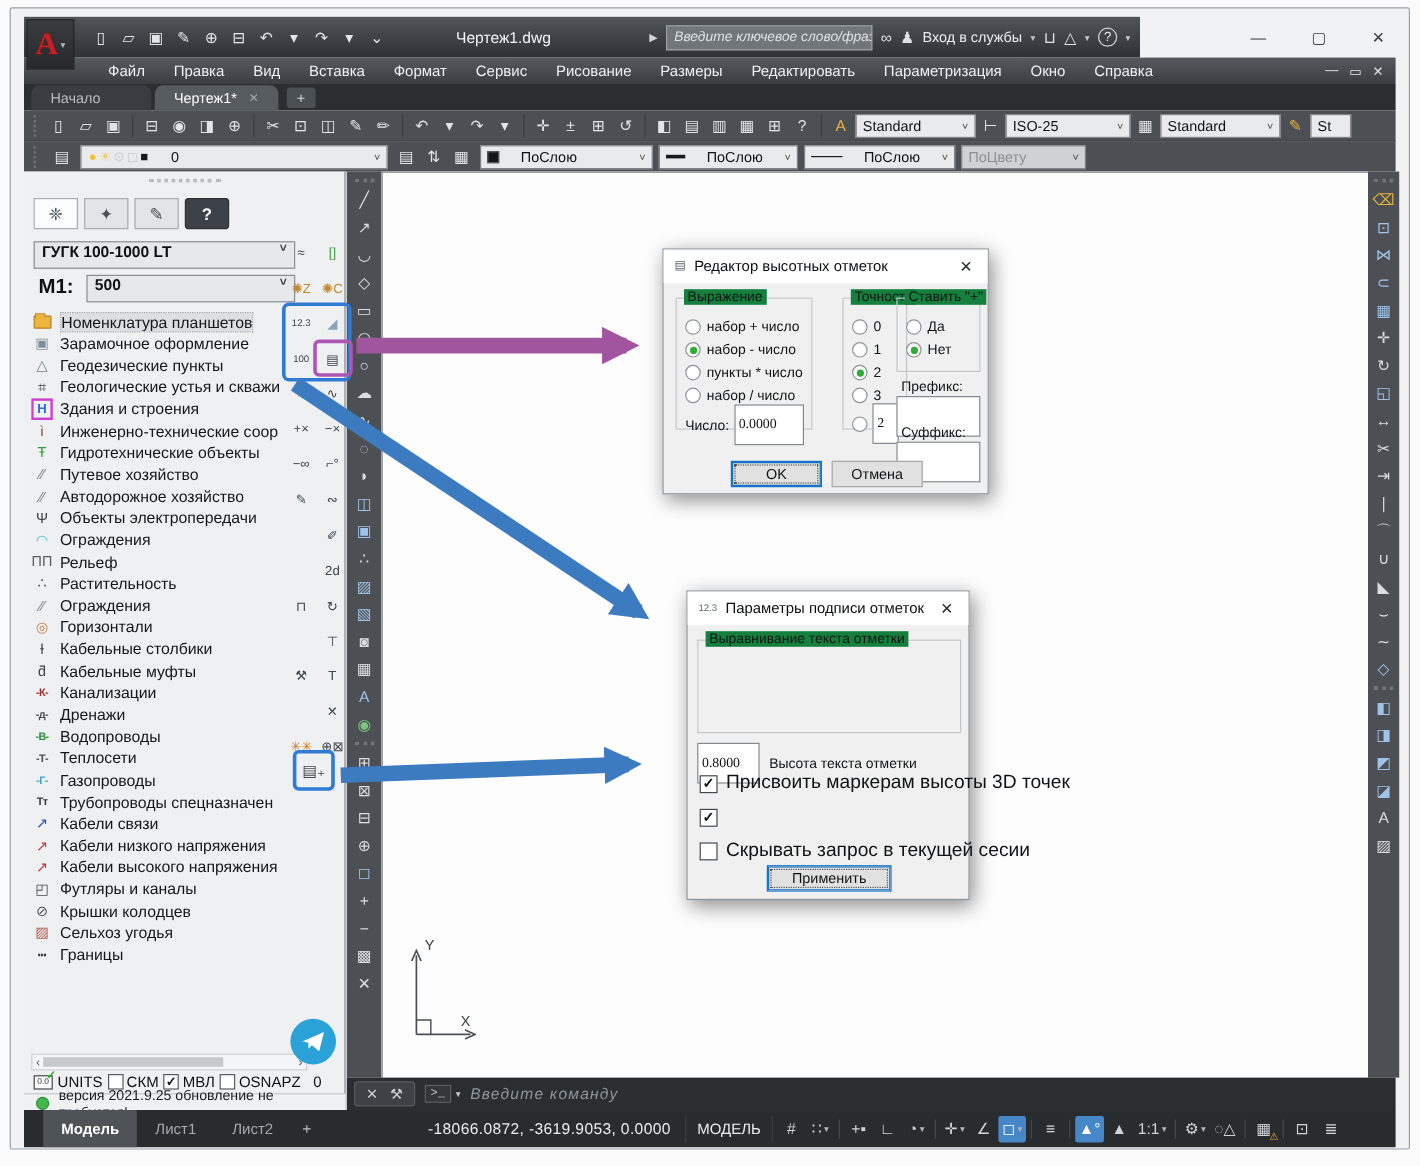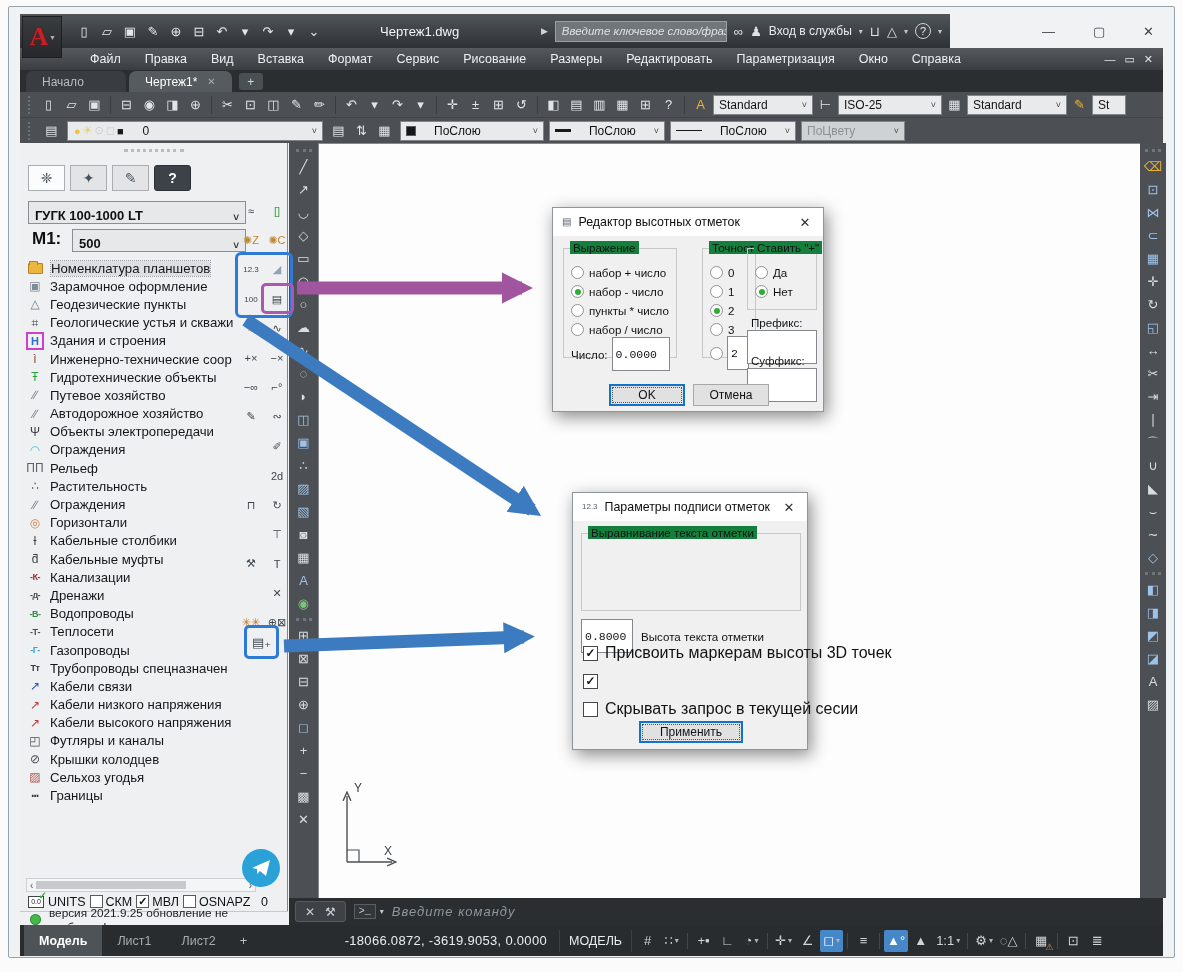--- a/index.html
+++ b/index.html
@@ -47,21 +47,21 @@
   .lsic{font-size:11px;margin:0 1px}
   #layer-combo{width:256px}
   .grip{width:4px;height:18px;border-left:2px dotted #6d7276;margin-right:4px}
   
   #sidebar{position:absolute;left:20px;top:143px;width:268px;height:782px;background:#eef0f1;border-right:1px solid #83878b}
   #side-grip{position:absolute;left:50%;top:6px;width:60px;height:4px;margin-left:-30px;border-top:3px dotted #b9bdc0}
   #side-tabs{position:absolute;left:8px;top:22px;display:flex;gap:5px}
   .stab{width:37px;height:26px;background:#e2e4e6;border:1px solid #a9adb1;display:flex;align-items:center;justify-content:center;font-size:14px;color:#47525b}
   .stab.active{background:#fbfcfd}
   .stab.dark{background:#3c4247;color:#fff;border-color:#2b3034;border-radius:3px;font-weight:bold}
-  .pcombo{position:absolute;background:#e7e8ea;border:1px solid #8b8f93;display:flex;align-items:flex-end;padding:0 6px;font-size:13px;color:#0e1012;font-weight:bold}
+  .pcombo{position:absolute;background:#e7e8ea;border:1px solid #8b8f93;display:flex;align-items:flex-start;padding:0 6px;font-size:13px;color:#0e1012;font-weight:bold}
   .pcombo .car{margin-left:auto;font-size:10px;color:#333}
   #side-list{position:absolute;left:6px;top:116px;width:230px;height:546px;overflow:hidden}
   .sitem{display:flex;align-items:center;gap:6px;height:18.2px;font-size:13.2px;color:#14181b;white-space:nowrap}
   .slabel{overflow:hidden}
   .sitem.sel .slabel{background:#dddfe2;outline:1px dotted #9aa0a4}
   .sic{width:18px;min-width:18px;text-align:center;font-size:12px;line-height:14px}
   .sic.txtic{font-size:9px;font-weight:bold;letter-spacing:-0.5px}
   .sic.boxed{outline:2px solid #cf3fcf;font-weight:bold;font-size:11px;width:14px;min-width:14px;margin:0 2px}
   .sic.ic-folder{position:relative;width:15px;min-width:15px;height:11px;background:#ecb53e;border:1px solid #b9821e;border-radius:1px;margin:0 2px}
   .sic.ic-folder::before{content:"";position:absolute;left:0;top:-3px;width:7px;height:3px;background:#ecb53e;border:1px solid #b9821e;border-bottom:none;border-radius:1px 1px 0 0}
@@ -86,21 +86,21 @@
   #draw-icons,#zoom-icons,#modify-icons,#order-icons{display:flex;flex-direction:column;align-items:center}
   
   #canvas{position:absolute;left:318px;top:143px;width:822px;height:755px;background:#fdfdfe;border-top:1px solid #86898d;border-left:1px solid #86898d}
   
   #cmdline{position:absolute;left:289px;top:898px;width:874px;height:27px;background:#2b2e31;display:flex;align-items:center;gap:8px;padding-left:6px}
   #cmd-tools{display:flex;gap:10px;background:#3e4246;border:1px solid #575b60;border-radius:3px;height:21px;align-items:center;padding:0 9px;color:#ccd1d5;font-size:12px}
   #cmd-prompt{display:flex;align-items:center;gap:4px}
   #cmd-prompt .pbox{border:1px solid #5a5e63;color:#c4c9cd;font-size:10px;padding:1px 4px;background:#33373a;font-family:"Liberation Mono",monospace}
   #cmd-placeholder{color:#8e969d;font-size:13px;font-style:italic;letter-spacing:1px}
   
-  #statusbar{position:absolute;left:20px;top:925px;width:1143px;height:31px;background:#292c2f;display:flex;align-items:center;padding:0 4px}
+  #statusbar{position:absolute;left:20px;top:925px;width:1143px;height:31px;background:#292c2f;display:flex;align-items:center;padding:0 16px}
   #layout-tabs{display:flex;height:100%;align-items:stretch}
   .ltab{padding:0 15px;display:flex;align-items:center;font-size:12.5px;color:#a4abb1}
   .ltab.active{background:#4e5358;color:#fff;font-weight:bold}
   .ltadd{width:26px;display:flex;align-items:center;justify-content:center;color:#b9bfc4;font-size:13px}
   #coords{margin-left:88px;font-size:13px;color:#e9edf0;letter-spacing:.3px;white-space:nowrap}
   #model-btn{margin-left:12px;font-size:12.5px;color:#e9edf0;padding:0 9px;height:22px;border-left:1px solid #3c4043;border-right:1px solid #3c4043;display:flex;align-items:center}
   #status-icons{display:flex;align-items:center;gap:1px;margin-left:4px}
   .sbtn{height:22px;min-width:23px;padding:0 3px;display:flex;align-items:center;justify-content:center;gap:2px;color:#ced4d8;font-size:13px;border-radius:2px;position:relative;white-space:nowrap}
   .sbtn.active{background:#4687c8;color:#fff}
   .sbtn .scar{font-size:8px;color:#aeb4b9}
@@ -113,21 +113,21 @@
   .dtitle{height:28px;background:#fff;display:flex;align-items:center;padding:0 9px;gap:7px;font-size:12.4px;color:#0c0e10}
   .dicon{color:#59646e;font-size:10px;line-height:10px;text-align:center}
   .dclose{margin-left:auto;font-size:13px;color:#2e3134;width:18px;text-align:center}
   .grp{position:absolute;border:1px solid #c5c7c9}
   .glabel{position:absolute;top:-8px;left:6px;background:#15803d;padding:0 3px;font-size:11.6px;white-space:nowrap}
   .radios{position:absolute;left:7px;top:11px;right:2px}
   .rrow{display:flex;align-items:flex-end;gap:5px;height:19px;white-space:nowrap}
   .radio{width:13px;height:13px;min-width:13px;border-radius:50%;background:#fff;border:1px solid #8f9398;display:inline-flex;align-items:center;justify-content:center}
   .radio.sel::after{content:"";width:6px;height:6px;border-radius:50%;background:#2fae35}
   .rlab,.dlabel{font-size:11.6px}
-  .tin{border:1px solid #84888c;background:#fff;height:31px;font-size:11.5px;font-family:Liberation Mono, monospace;padding:16px 3px;color:#111}
+  .tin{border:1px solid #84888c;background:#fff;height:31px;font-size:11.5px;font-family:Liberation Serif, serif;padding:16px 3px;color:#111}
   .crow{display:flex;align-items:center;gap:7px;height:28px;white-space:nowrap}
   .cb{width:15px;height:15px;min-width:15px;background:#fff;border:1px solid #44484c;display:inline-flex;align-items:center;justify-content:center;font-size:12px;font-weight:bold;color:#101214}
   .btn{position:absolute;background:#e1e1e1;border:1px solid #a8a8a8;display:flex;align-items:center;justify-content:center;font-size:12px;color:#101214}
   .btn.focus{border:1px solid #1473c8;box-shadow:inset 0 0 0 1px #1473c8;outline:1px dotted #555;outline-offset:-4px}
   
   #frame-blue1{position:absolute;left:235px;top:252px;width:58px;height:66px;border:3px solid #2e7ad4;border-radius:6px;z-index:40}
   #frame-purple{position:absolute;left:261px;top:283px;width:33px;height:31px;border:3px solid #ad56b3;border-radius:5px;z-index:42}
   #frame-blue2{position:absolute;left:244px;top:625px;width:35px;height:34px;border:3px solid #2e7ad4;border-radius:5px;z-index:40}
   #arrows{position:absolute;left:0;top:0;z-index:45;pointer-events:none}
   #ucs{position:absolute;left:330px;top:782px}

